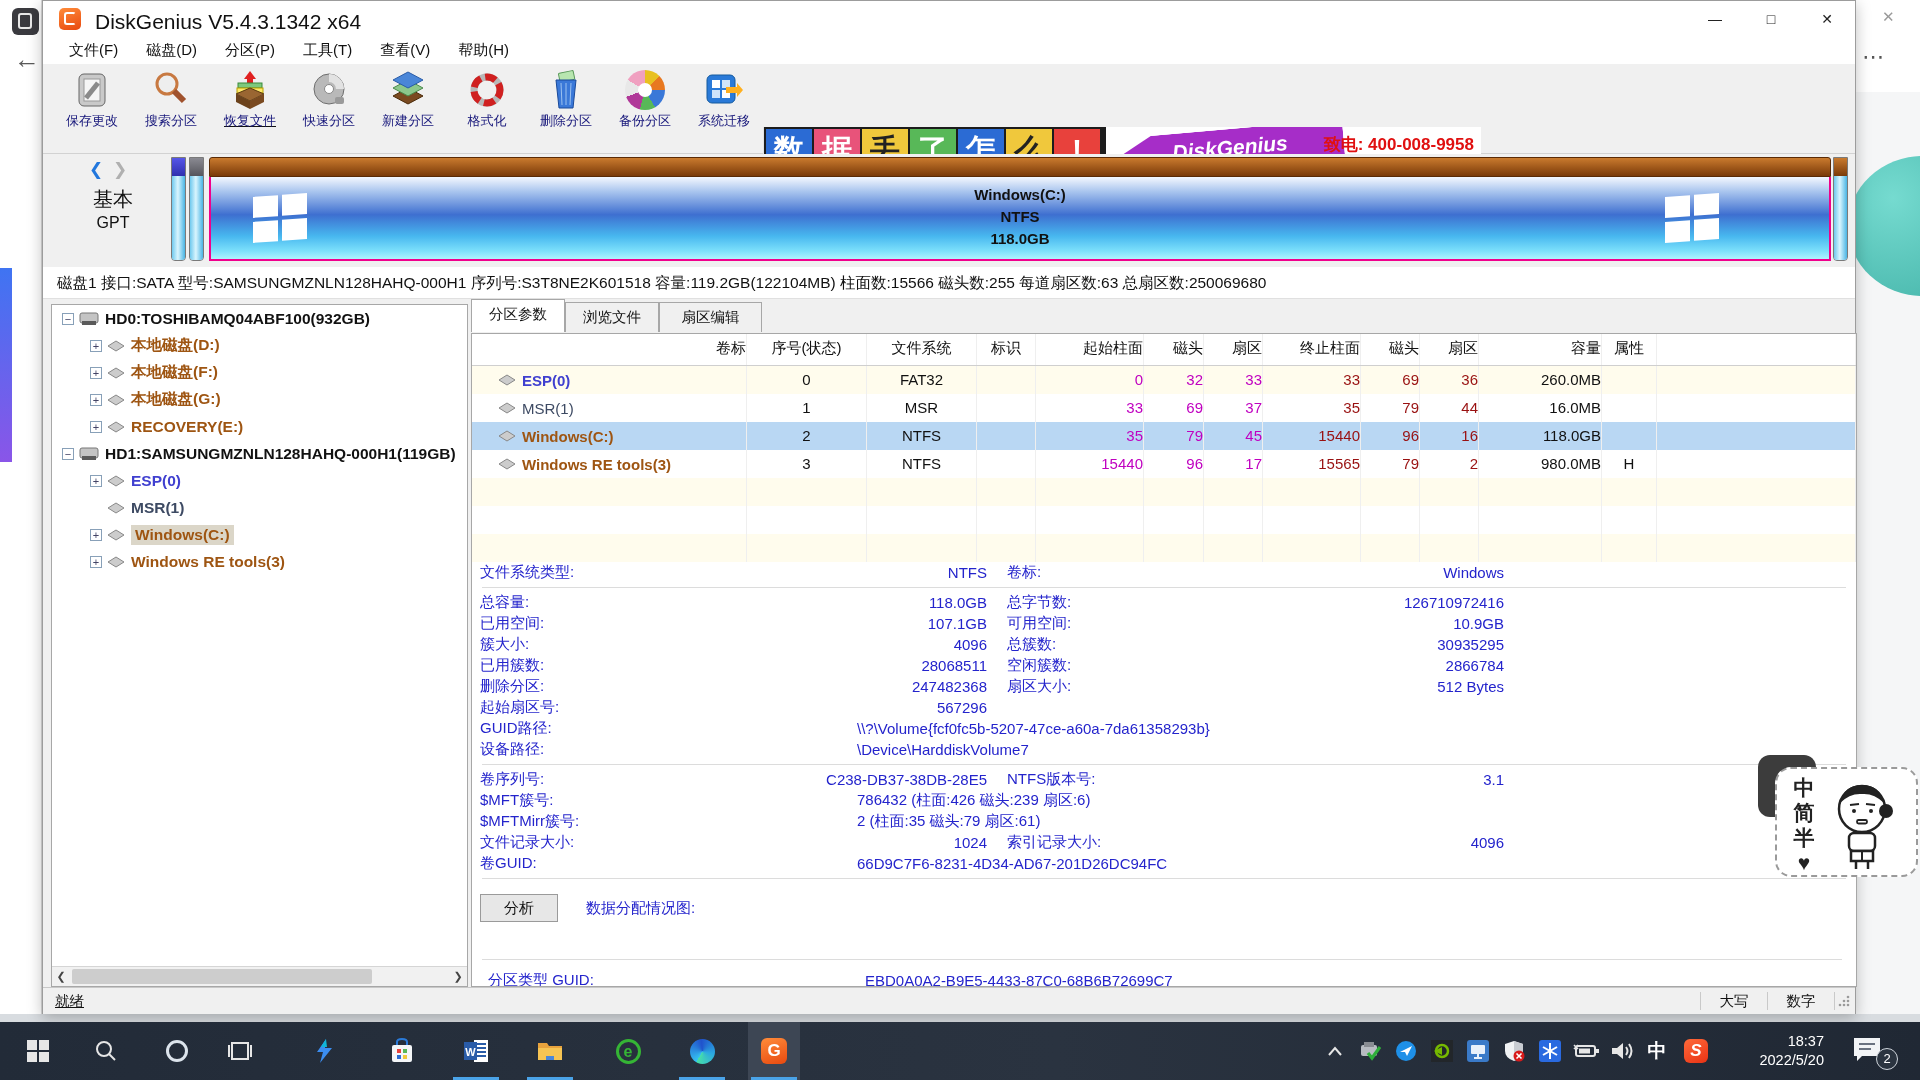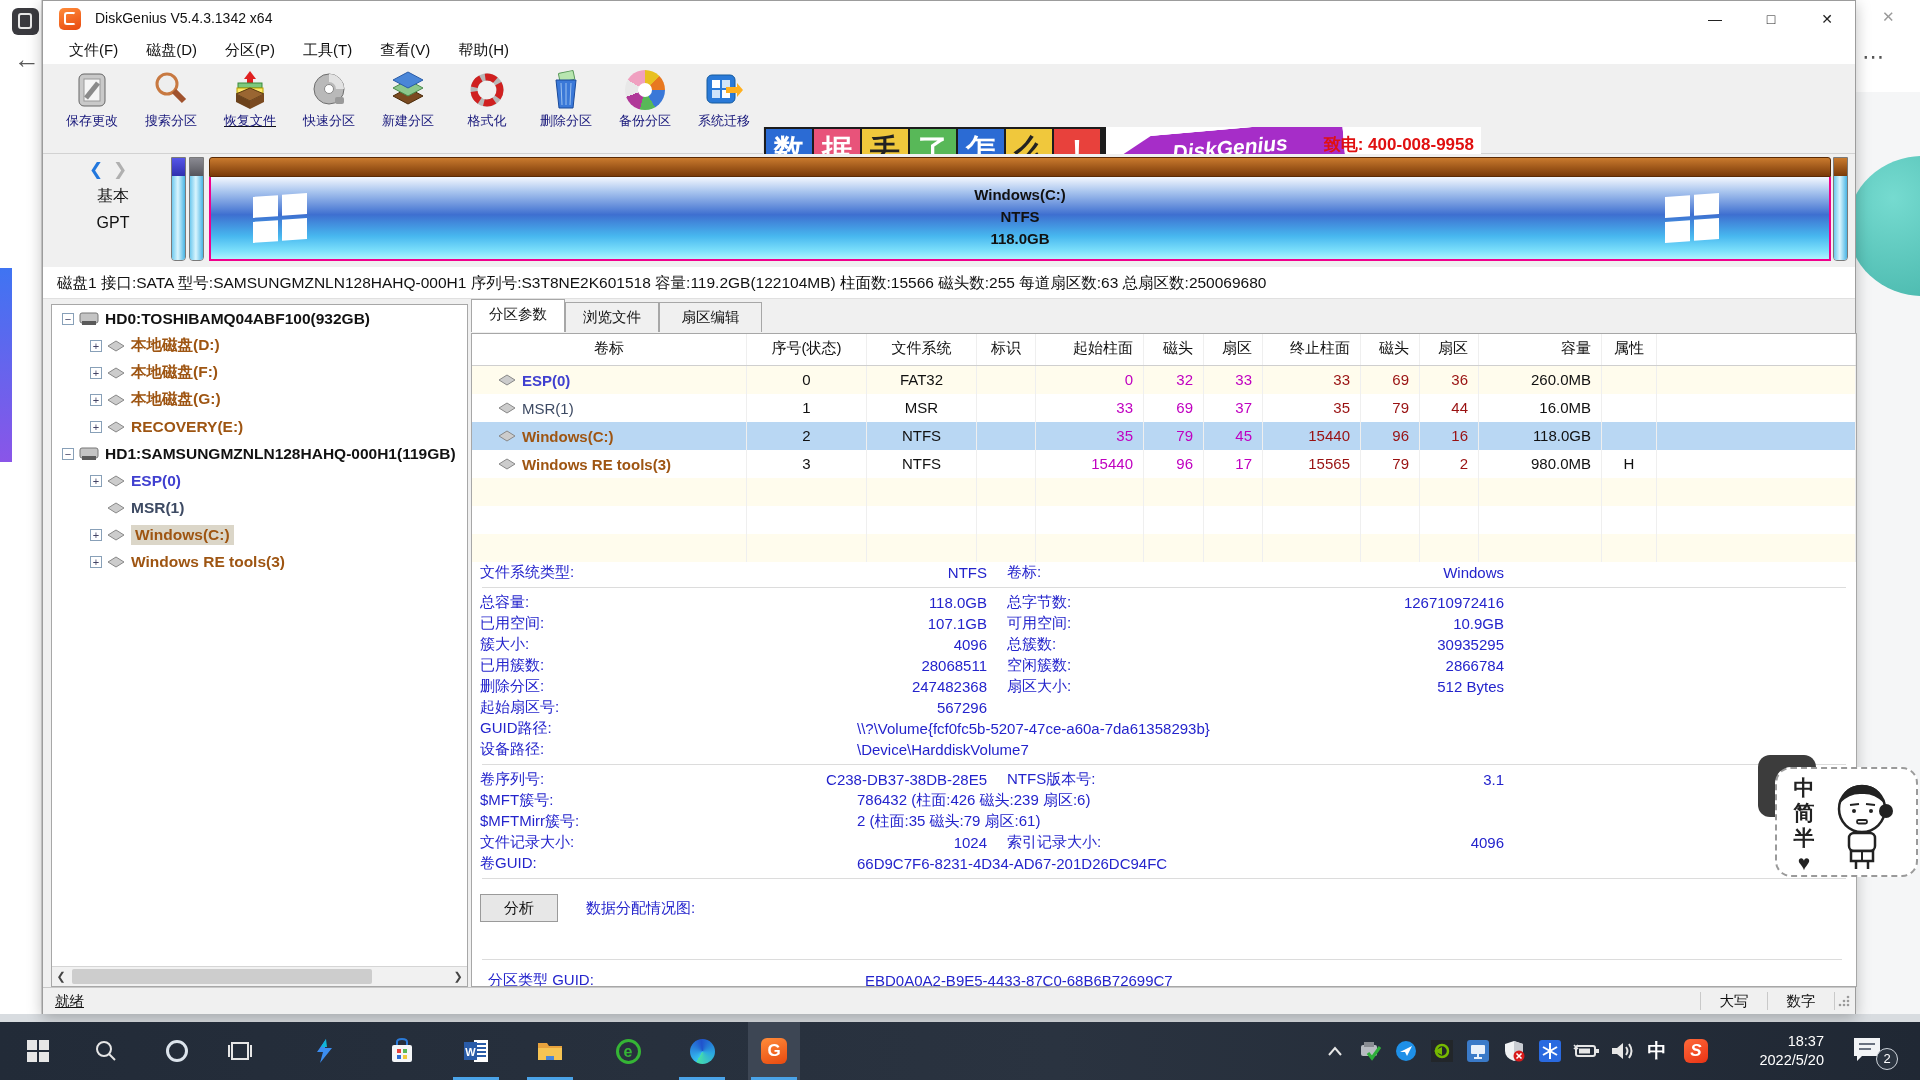--- a/index.html
+++ b/index.html
@@ -21,21 +21,21 @@
   .bg-teal{left:1848px;top:156px;width:150px;height:140px;border-radius:50%;
     background:radial-gradient(circle at 30% 30%,#5fd6c9,#1fa396);opacity:.85;}
   .bg-gap{left:0;top:1014px;width:1920px;height:8px;background:#d8dce0;}
 
   
   .win{left:42px;top:0;width:1814px;height:1014px;background:#fff;border:1px solid #9c9c9c;box-shadow:0 4px 14px rgba(0,0,0,.25);}
   .titlebar{left:0;top:0;width:100%;height:36px;background:#fff;}
   .app-logo{left:16px;top:7px;width:22px;height:22px;border-radius:5px;
     background:linear-gradient(160deg,#ff8c3a,#e8490f);}
   .app-logo i{position:absolute;left:5px;top:4px;width:12px;height:13px;border:2.5px solid #fff;border-radius:3px;border-right-color:transparent;display:block;}
-  .title-text{left:52px;top:9px;font-size:14px;color:#111;}
+  .title-text{left:52px;top:9px;font-size:21px;color:#111;}
   .winbtn{top:0;width:56px;height:36px;text-align:center;line-height:36px;font-size:14px;color:#222;cursor:default;}
   .menubar{left:0;top:36px;width:100%;height:27px;background:#fff;display:flex;align-items:center;padding-left:12px;gap:0;}
   .menu-item{font-size:15px;color:#111;padding:3px 14px;}
 
   
   .toolbar{left:0;top:63px;width:100%;height:90px;background:#f0f0f0;border-bottom:1px solid #d2d2d2;}
   .tbtn{top:4px;width:76px;height:82px;text-align:center;}
   .tbtn svg,.tbtn .ticon{display:block;margin:2px auto 2px auto;}
   .tlabel{font-size:13px;color:#16167a;}
   .wheel{width:40px;height:40px;border-radius:50%;
@@ -52,21 +52,21 @@
   .ribbon{position:absolute;left:352px;top:2px;width:228px;height:38px;background:#a62dc8;
     clip-path:polygon(0 52%,16% 0,100% 0,100% 100%,16% 100%);transform:rotate(-5deg);
     color:#fff;font-weight:bold;font-style:italic;font-size:21px;line-height:38px;text-align:center;}
   .ad-phone{position:absolute;left:470px;top:6px;width:240px;text-align:right;font-weight:bold;font-size:17px;color:#e01010;}
   .ad-qq{position:absolute;left:470px;top:30px;width:240px;text-align:right;font-weight:bold;font-size:15px;color:#1a58d8;}
   .ad-sub{position:absolute;left:292px;top:60px;font-size:19px;color:#151515;font-weight:bold;}
 
   
   .diskarea{left:0;top:153px;width:100%;height:113px;background:#f0f0f0;}
   .nav-arrow{font-size:17px;font-weight:bold;}
-  .dk-style{left:40px;top:32px;font-size:16px;color:#111;width:60px;text-align:center;}
+  .dk-style{left:40px;top:32px;font-size:20px;color:#111;width:60px;text-align:center;}
   .dk-scheme{left:40px;top:60px;font-size:16px;color:#111;width:60px;text-align:center;}
   .pstrip{top:3px;width:15px;height:104px;border:1px solid #7a7a7a;border-radius:0 0 4px 4px;overflow:hidden;}
   .pstrip .cap{height:18px;}
   .pstrip .body{height:86px;background:linear-gradient(90deg,#6fc9ee,#d9f5fe 45%,#49b4e4);}
   .mainbar{left:166px;top:3px;width:1622px;height:104px;}
   .mainbar .cap{height:20px;background:linear-gradient(180deg,#c97a2e,#7a3a08);border:1px solid #5a2a05;border-radius:3px 3px 0 0;}
   .mainbar .body{height:84px;border:2px solid #f0008c;border-top:none;
     background:linear-gradient(180deg,#f4f8fe 0%,#a8c4ee 18%,#3e6fd0 46%,#47b7ef 72%,#7ce0fb 90%,#aef4ff 100%);position:relative;}
   .winflag{position:absolute;width:54px;height:46px;display:grid;grid-template-columns:1fr 1fr;grid-template-rows:1fr 1fr;gap:4px;transform:skewY(-4deg);}
   .winflag b{background:#fff;display:block;}
@@ -94,21 +94,21 @@
   
   .tab{top:0;height:30px;background:#f0f0f0;border:1px solid #a7a7a7;border-bottom:none;
     font-size:14.5px;text-align:center;line-height:29px;color:#111;}
   .tab.active{background:#fff;height:33px;z-index:2;font-weight:normal;}
   .rpanel{left:428px;top:34px;width:1386px;height:654px;background:#fff;border:1px solid #a7a7a7;overflow:hidden;}
   .prow{display:grid;grid-template-columns:275px 120px 110px 59px 108px 60px 59px 98px 59px 59px 123px 55px 1fr;
     height:28px;align-items:center;font-size:15px;}
   .phead{height:32px;border-bottom:1px solid #cfcfcf;font-size:15px;color:#111;}
   .phead>div{height:100%;line-height:31px;border-right:1px solid #dcdcdc;}
   .prow>div{height:100%;line-height:27px;border-right:1px solid #efefef;overflow:hidden;white-space:nowrap;}
-  .cl{text-align:center;} .cc{text-align:center;} .cr{text-align:right;padding-right:10px;}
+  .cl{text-align:right;} .cc{text-align:center;} .cr{text-align:right;}
   .row-cream{background:#fffced;} .row-white{background:#fff;} .row-sel{background:#b9d7f3;}
   .namecell{display:flex;align-items:center;padding-left:26px;font-weight:bold;}
   .namecell svg{margin-right:6px;flex:0 0 auto;}
   .chs-start{color:#c000c0;} .chs-end{color:#991111;}
 
   
   .details{position:absolute;left:0;top:228px;width:100%;}
   .drow{display:grid;grid-template-columns:192px 315px 20px 230px 267px 1fr;height:21px;align-items:center;
     font-size:15px;color:#2424cc;padding-left:8px;white-space:nowrap;}
   .drow .v1{text-align:right;} .drow .v2{text-align:right;}

